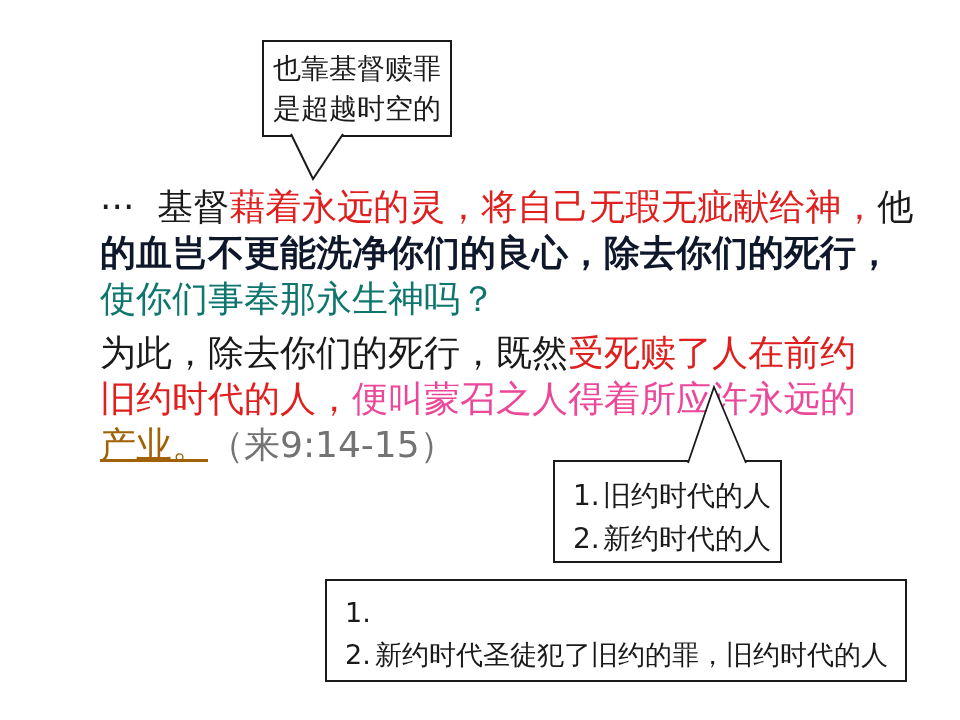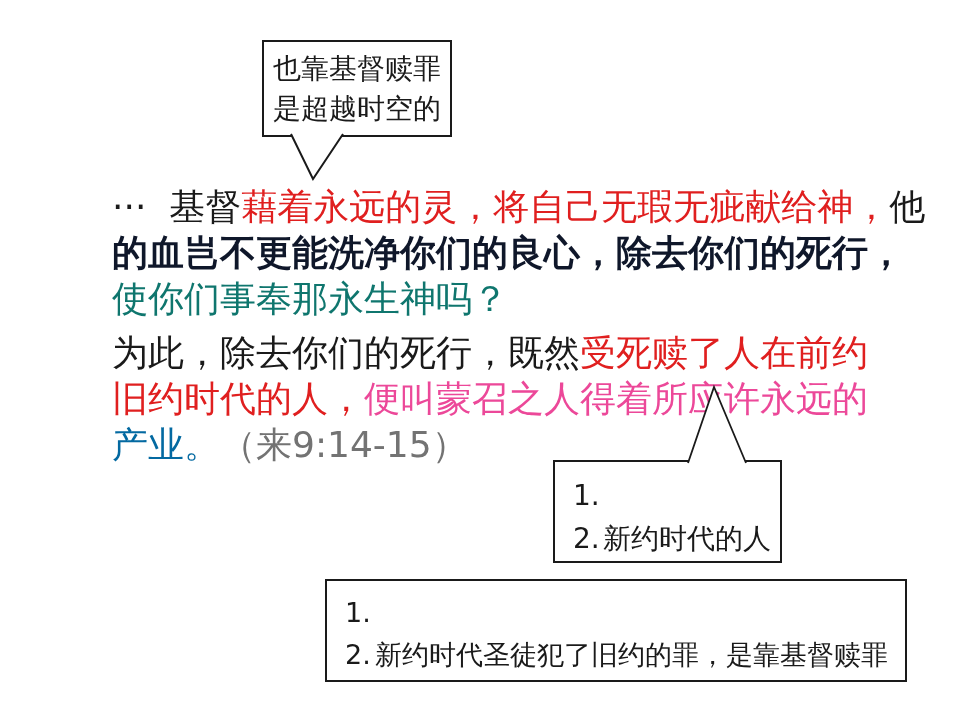--- a/index.html
+++ b/index.html
@@ -26,21 +26,21 @@
     flex-direction: column;
     justify-content: center;
     align-items: center;
     font-size: 28px;
     line-height: 40px;
     white-space: pre;
   }
   
   .scripture {
     position: absolute;
-    left: 112px; top: 184px;
+    left: 100px; top: 184px;
     width: 800px;
   }
   .tline {
     height: 46px;
     line-height: 46px;
     font-size: 36px;
     white-space: pre;
   }
   .para2 { margin-top: 8px; }
   
@@ -82,32 +82,32 @@
 
   <div class="scripture">
     <div class="para1">
         <div class="tline"><span style="color: rgb(26, 26, 26);">···  基督</span><span style="color: rgb(224, 31, 31);">藉着永远的灵，将自己无瑕无疵献给神，</span><span style="color: rgb(26, 26, 26);">他</span></div>
         <div class="tline"><span style="color: #0f172a; font-weight: bold;">的血岂不更能洗净你们的良心，除去你们的死行，</span></div>
         <div class="tline"><span style="color: #0f766e;">使你们事奉那永生神吗？</span></div>
       </div>
     <div class="para2">
         <div class="tline"><span style="color: rgb(26, 26, 26);">为此，除去你们的死行，既然</span><span style="color: rgb(224, 31, 31);">受死赎了人在前约</span></div>
         <div class="tline"><span style="color: rgb(224, 31, 31);">旧约时代的人，</span><span style="color: #ec4899;">便叫蒙召之人得着所应许永远的</span></div>
-        <div class="tline"><span style="color: #0369a1;">产业。</span><span style="color: #737373;">（来9:14-15）</span></div>
+        <div class="tline"><span style="color: #a16207; text-decoration: underline;">产业。</span><span style="color: #737373;">（来9:14-15）</span></div>
       </div>
   </div>
 
   <div class="box callout-people">
-      <div class="list-item"><span class="num">1.</span></div>
+      <div class="list-item"><span class="num">1.</span><span class="txt">旧约时代的人</span></div>
       <div class="list-item"><span class="num">2.</span><span class="txt">新约时代的人</span></div>
     </div>
 
   <div class="box note-box">
       <div class="list-item"><span class="num">1.</span></div>
-      <div class="list-item"><span class="num">2.</span><span class="txt">新约时代圣徒犯了旧约的罪，是靠基督赎罪</span></div>
+      <div class="list-item"><span class="num">2.</span><span class="txt">新约时代圣徒犯了旧约的罪，旧约时代的人</span></div>
     </div>
 
   <svg class="pointer-overlay" viewBox="0 0 960 720" xmlns="http://www.w3.org/2000/svg">
     <path d="M291,134 L313,179 L343,134" fill="#ffffff" stroke="#1a1a1a" stroke-width="2"></path>
     <path d="M688,463 L714,387 L746,463" fill="#ffffff" stroke="#1a1a1a" stroke-width="1.8"></path>
   </svg>
 
 </div>
 
 </body></html>

